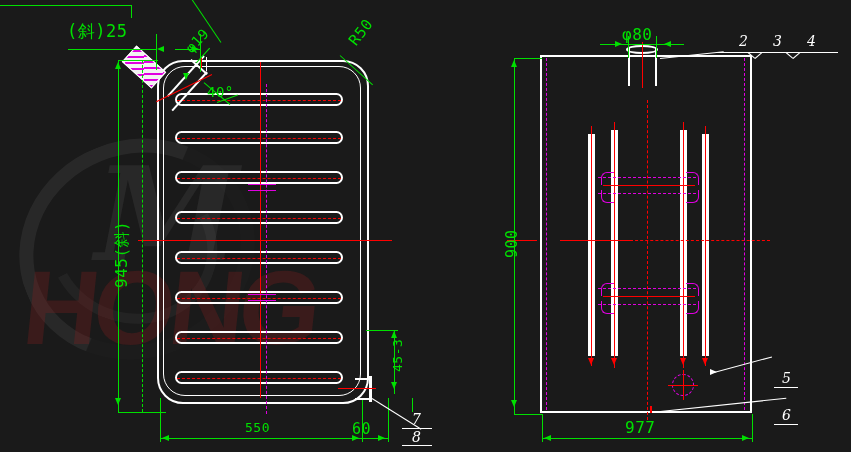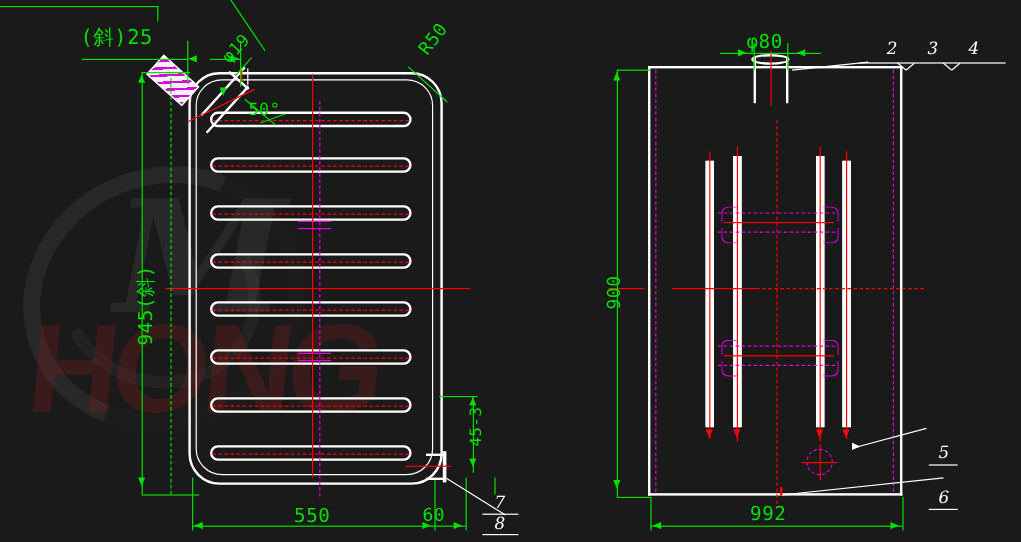--- a/index.html
+++ b/index.html
@@ -133,32 +133,32 @@
   <div class="gl" style="left:156px;top:34px;width:1px;height:36px;"></div>
   <div class="gl" style="left:200px;top:34px;width:1px;height:38px;"></div>
 
   <div class="gtxt rot90" style="left:182px;top:45px;transform:rotate(-47deg);transform-origin:0 0;font-size:14px;">φ19</div>
   <div class="gl" style="left:155px;top:42px;width:66px;height:1px;transform:rotate(56deg);transform-origin:right center;"></div>
   <div class="tick ar-d" style="left:183px;top:73px;"></div>
 
   <div class="gtxt" style="left:345px;top:38px;transform:rotate(-52deg);transform-origin:0 0;font-size:15px;">R50</div>
   <div class="gl" style="left:340px;top:55px;width:44px;height:1px;transform:rotate(42deg);transform-origin:left center;"></div>
 
-  <div class="gtxt" style="left:207px;top:84px;font-size:14px;">50°</div>
+  <div class="gtxt" style="left:207px;top:84px;font-size:14px;">40°</div>
   <div class="gl" style="left:196px;top:104px;width:34px;height:1px;transform:rotate(40deg);transform-origin:right center;"></div>
   <div class="gl" style="left:217px;top:102px;width:22px;height:1px;transform:rotate(-20deg);transform-origin:left center;"></div>
 
   <div class="gtxt" style="left:112px;top:288px;transform:rotate(-90deg);transform-origin:0 0;font-size:16px;">945(斜)</div>
   <div class="gl" style="left:118px;top:60px;width:1px;height:352px;"></div>
   <div class="gl" style="left:118px;top:60px;width:40px;height:1px;"></div>
   <div class="gl" style="left:118px;top:412px;width:48px;height:1px;"></div>
   <div class="tick ar-u" style="left:115px;top:62px;"></div>
   <div class="tick ar-d" style="left:115px;top:398px;"></div>
 
-  <div class="gtxt" style="left:245px;top:420px;font-size:16px;">550</div>
+  <div class="gtxt" style="left:245px;top:420px;font-size:13px;">550</div>
   <div class="gl" style="left:160px;top:438px;width:202px;height:1px;"></div>
   <div class="tick ar-l" style="left:162px;top:435px;"></div>
   <div class="tick ar-r" style="left:352px;top:435px;"></div>
   <div class="gl" style="left:160px;top:398px;width:1px;height:44px;"></div>
   <div class="gl" style="left:362px;top:398px;width:1px;height:44px;"></div>
 
   <div class="gtxt" style="left:352px;top:420px;font-size:15px;">60</div>
   <div class="gl" style="left:362px;top:438px;width:26px;height:1px;"></div>
   <div class="gl" style="left:388px;top:398px;width:1px;height:44px;"></div>
   <div class="tick ar-r" style="left:378px;top:435px;"></div>
@@ -250,21 +250,21 @@
   <div class="rl" style="left:668px;top:385px;width:30px;height:1px;"></div>
   <div class="rl" style="left:683px;top:370px;width:1px;height:30px;"></div>
 
   <div class="gtxt" style="left:503px;top:258px;transform:rotate(-90deg);transform-origin:0 0;font-size:15px;">900</div>
   <div class="gl" style="left:514px;top:58px;width:1px;height:356px;"></div>
   <div class="gl" style="left:514px;top:58px;width:28px;height:1px;"></div>
   <div class="gl" style="left:514px;top:414px;width:28px;height:1px;"></div>
   <div class="tick ar-u" style="left:511px;top:60px;"></div>
   <div class="tick ar-d" style="left:511px;top:400px;"></div>
 
-  <div class="gtxt" style="left:625px;top:418px;font-size:16px;">992</div>
+  <div class="gtxt" style="left:625px;top:418px;font-size:16px;">977</div>
   <div class="gl" style="left:542px;top:438px;width:210px;height:1px;"></div>
   <div class="gl" style="left:542px;top:414px;width:1px;height:28px;"></div>
   <div class="gl" style="left:752px;top:414px;width:1px;height:28px;"></div>
   <div class="tick ar-l" style="left:544px;top:435px;"></div>
   <div class="tick ar-r" style="left:742px;top:435px;"></div>
 
   <div class="wl" style="left:716px;top:52px;width:122px;height:1px;"></div>
   <div class="wl" style="left:748px;top:52px;width:9px;height:1px;transform:rotate(40deg);transform-origin:left center;"></div>
   <div class="wl" style="left:755px;top:58px;width:9px;height:1px;transform:rotate(-40deg);transform-origin:left center;"></div>
   <div class="wl" style="left:786px;top:52px;width:9px;height:1px;transform:rotate(40deg);transform-origin:left center;"></div>

